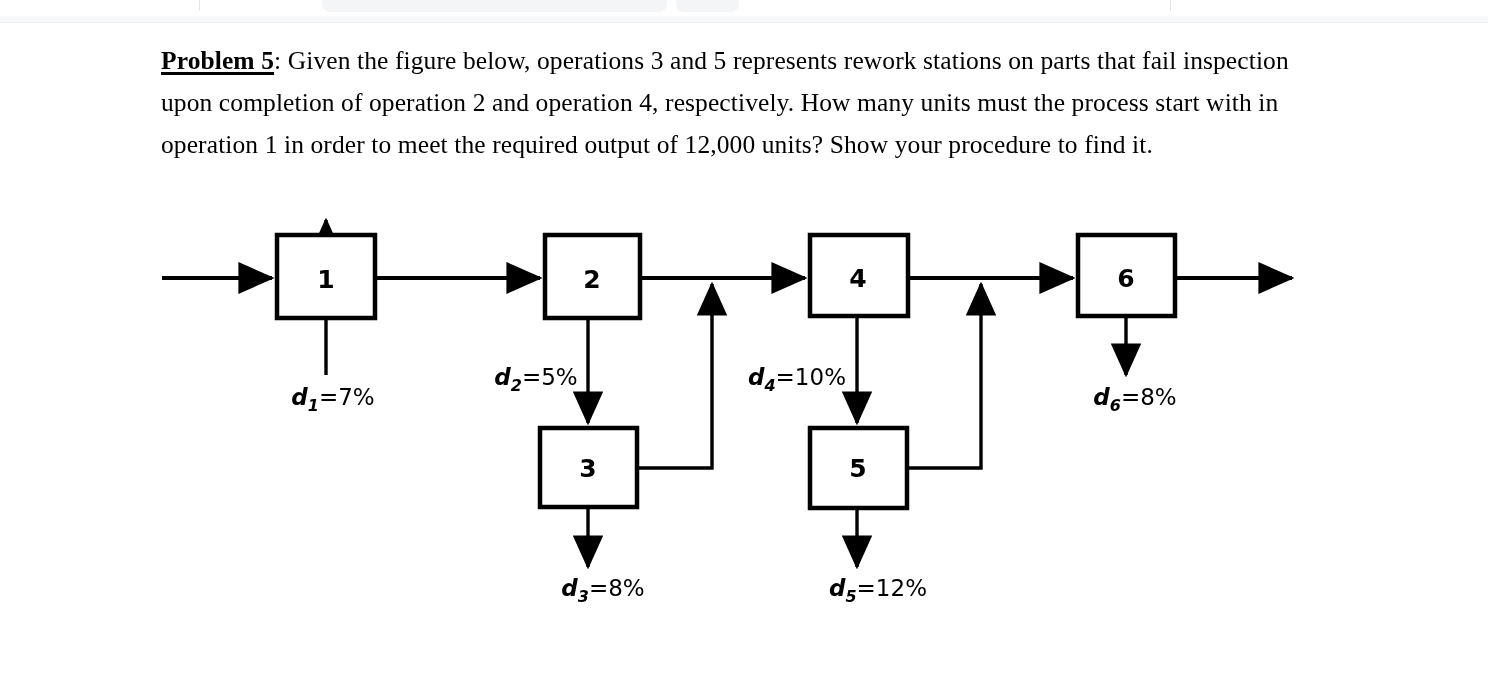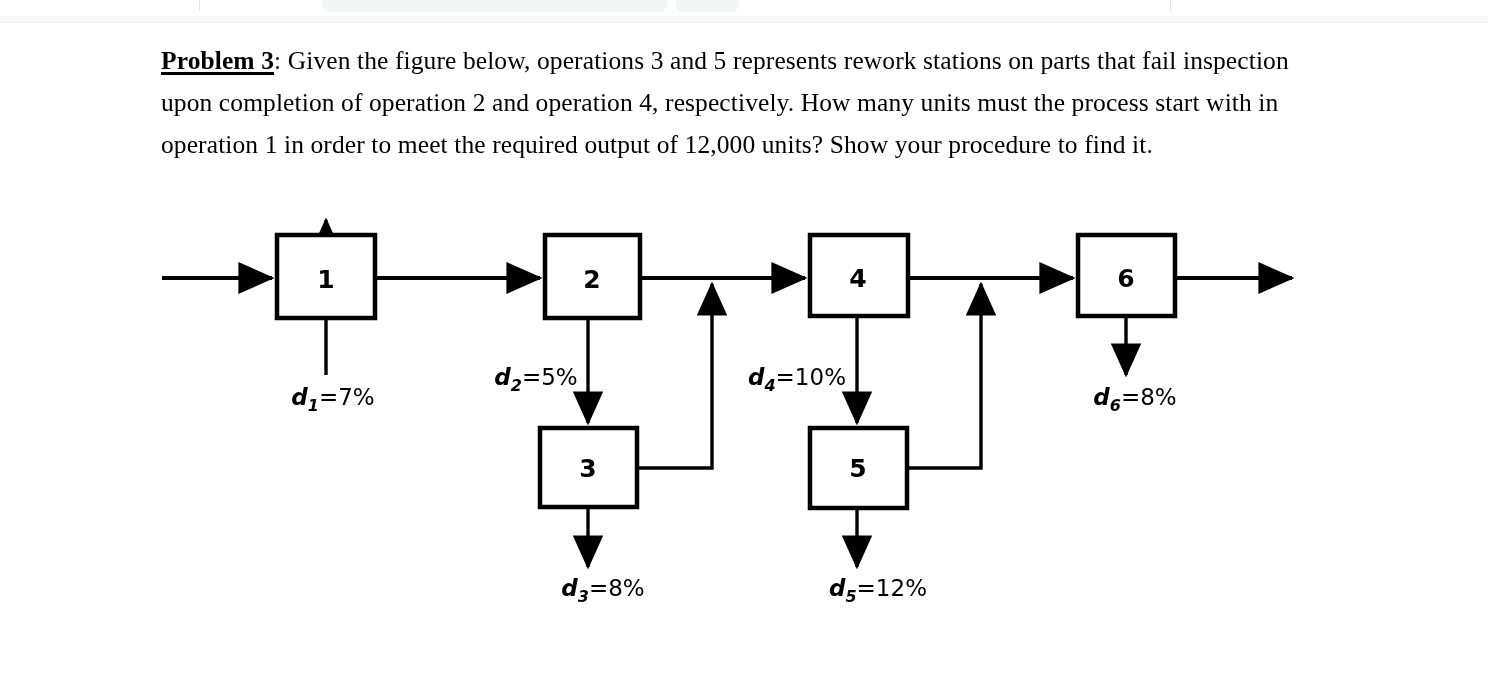--- a/index.html
+++ b/index.html
@@ -116,21 +116,21 @@
 
 <div id="chrome-strip">
   <div class="chip" style="left:322px; top:-10px; width:345px; height:22px;"></div>
   <div class="chip" style="left:676px; top:-10px; width:63px; height:22px;"></div>
   <div class="tick" style="left:199px; top:0px; height:11px;"></div>
   <div class="tick" style="left:1170px; top:0px; height:11px;"></div>
 </div>
 <div id="chrome-divider"></div>
 
 <div id="statement">
-  <span class="problem-label">Problem 3</span><span>: Given the figure below, operations 3 and 5 represents rework stations on parts that fail inspection upon completion of operation 2 and operation 4, respectively. How many units must the process start with in operation 1 in order to meet the required output of 12,000 units? Show your procedure to find it.</span>
+  <span class="problem-label">Problem 5</span><span>: Given the figure below, operations 3 and 5 represents rework stations on parts that fail inspection upon completion of operation 2 and operation 4, respectively. How many units must the process start with in operation 1 in order to meet the required output of 12,000 units? Show your procedure to find it.</span>
 </div>
 
 <div id="diagram-wrap">
 <svg id="flow" width="1488" height="430" viewBox="0 0 1488 430" xmlns="http://www.w3.org/2000/svg">
   <defs>
     <marker id="ah" markerWidth="9" markerHeight="8" refX="8.4" refY="4" orient="auto" markerUnits="strokeWidth">
       <path d="M0,0 L9,4 L0,8 z" fill="#000000"></path>
     </marker>
     <marker id="ah-thin" markerWidth="10" markerHeight="9" refX="9.3" refY="4.5" orient="auto" markerUnits="strokeWidth">
       <path d="M0,0 L10,4.5 L0,9 z" fill="#000000"></path>

